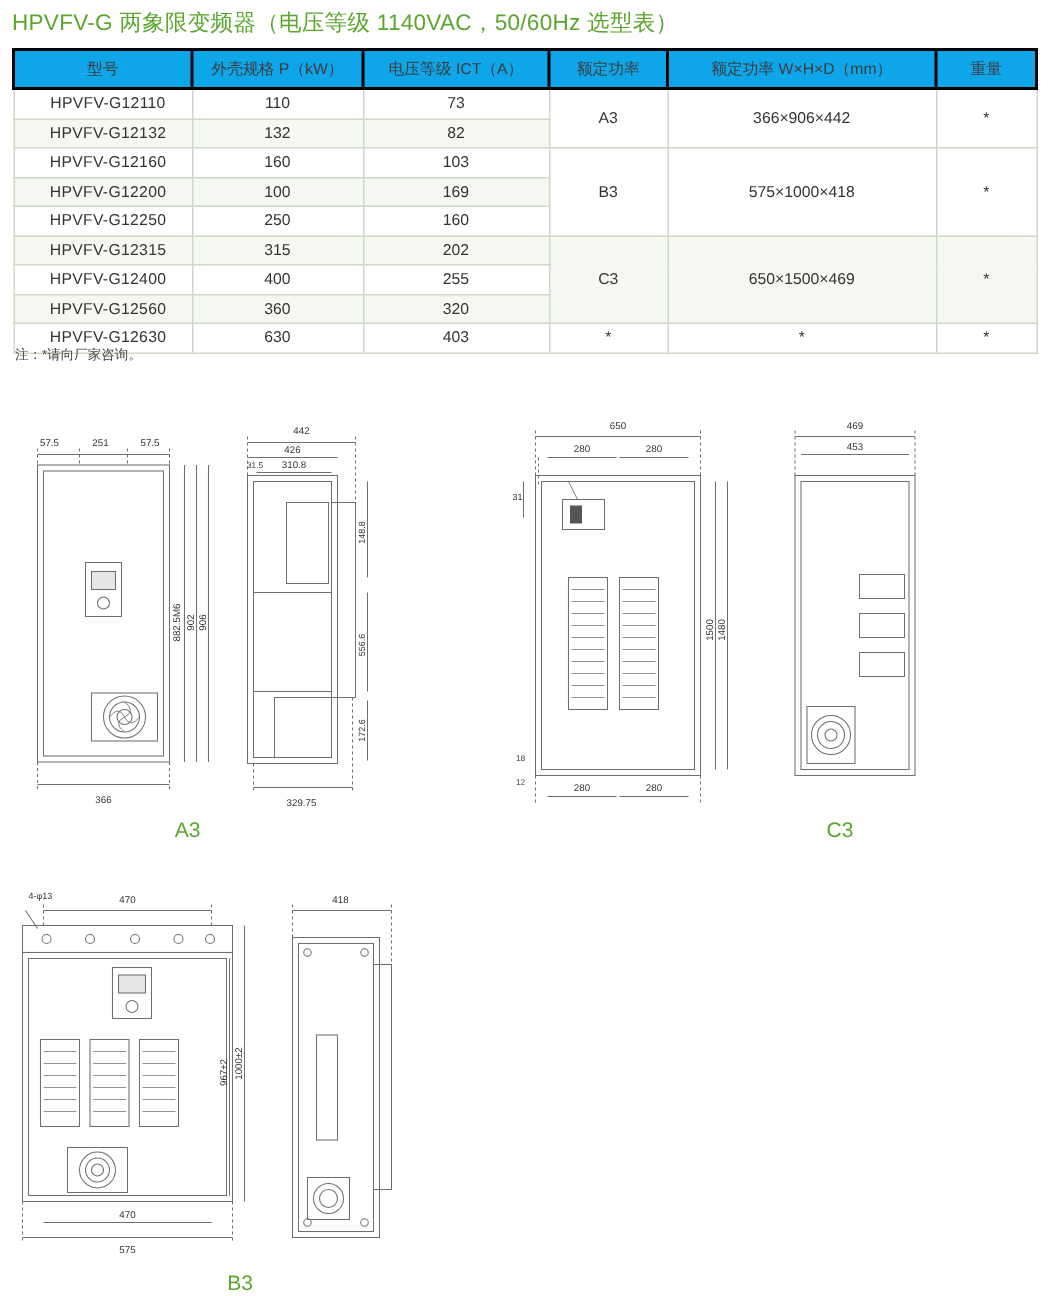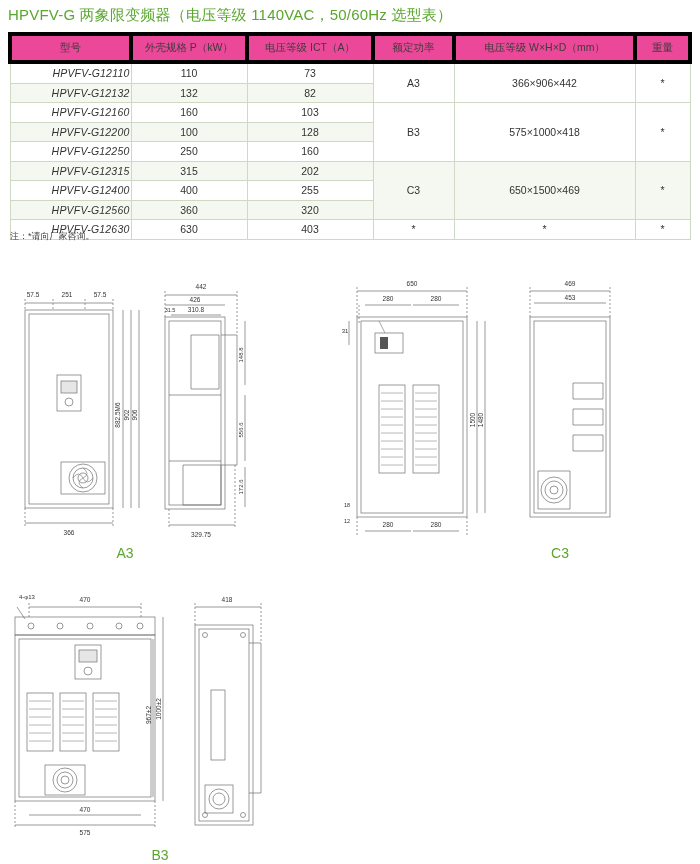--- a/index.html
+++ b/index.html
@@ -28,39 +28,38 @@
   
   .spec-table {
     position: absolute;
     left: 8px;
     top: 32px;
     width: 684px;
     border-collapse: collapse;
     font-size: 10px;
   }
   .spec-table th {
-    background: #ec4899;
-    border: 4px solid #000000;
+    background: #0ea5e9;
+    border: 2px solid #000000;
     font-weight: normal;
     color: #3c3c3c;
     height: 22px;
     font-size: 10.5px;
   }
   .spec-table td {
     border: 1px solid #cfd8c4;
     text-align: center;
     height: 16.5px;
     color: #333;
     font-size: 10.5px;
   }
   .spec-table td.model {
-    text-align: right;
+    text-align: center;
     padding-left: 8px;
     letter-spacing: 0.2px;
-    font-style: italic;
   }
   .spec-table tr:nth-child(even) td {
     background: #f5f8f1;
   }
   .spec-table tr:nth-child(odd) td {
     background: #ffffff;
   }
   .note {
     position: absolute;
     left: 10px;
@@ -94,21 +93,21 @@
 
 <div class="page-title">HPVFV-G 两象限变频器（电压等级 1140VAC，50/60Hz 选型表）</div>
 
 <table class="spec-table">
   <thead>
     <tr>
       <th style="width:115px">型号</th>
       <th style="width:110px">外壳规格 P（kW）</th>
       <th style="width:120px">电压等级 ICT（A）</th>
       <th style="width:75px">额定功率</th>
-      <th style="width:175px">电压等级 W×H×D（mm）</th>
+      <th style="width:175px">额定功率 W×H×D（mm）</th>
       <th>重量</th>
     </tr>
   </thead>
   <tbody>
     <tr>
       <td class="model">HPVFV-G12110</td>
       <td>110</td>
       <td>73</td>
       <td rowspan="2">A3</td>
       <td rowspan="2">366×906×442</td>
@@ -123,21 +122,21 @@
       <td class="model">HPVFV-G12160</td>
       <td>160</td>
       <td>103</td>
       <td rowspan="3">B3</td>
       <td rowspan="3">575×1000×418</td>
       <td rowspan="3">*</td>
     </tr>
     <tr>
       <td class="model">HPVFV-G12200</td>
       <td>100</td>
-      <td>128</td>
+      <td>169</td>
     </tr>
     <tr>
       <td class="model">HPVFV-G12250</td>
       <td>250</td>
       <td>160</td>
     </tr>
     <tr>
       <td class="model">HPVFV-G12315</td>
       <td>315</td>
       <td>202</td>

